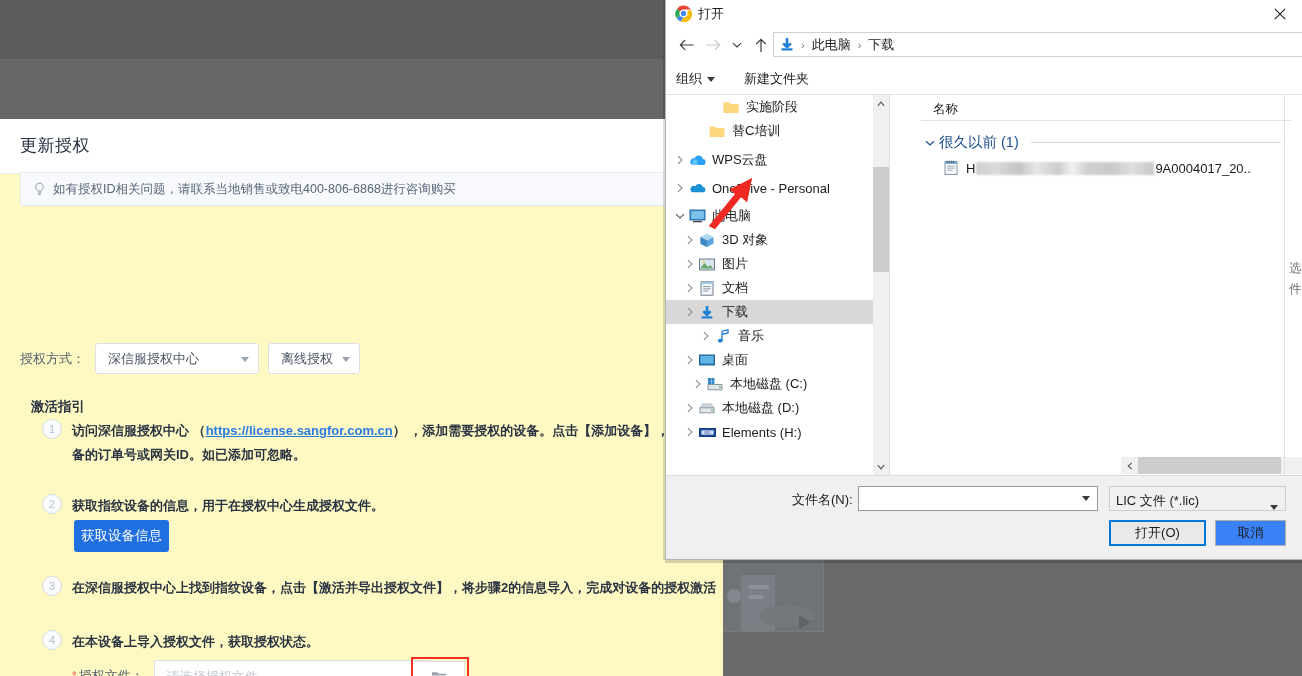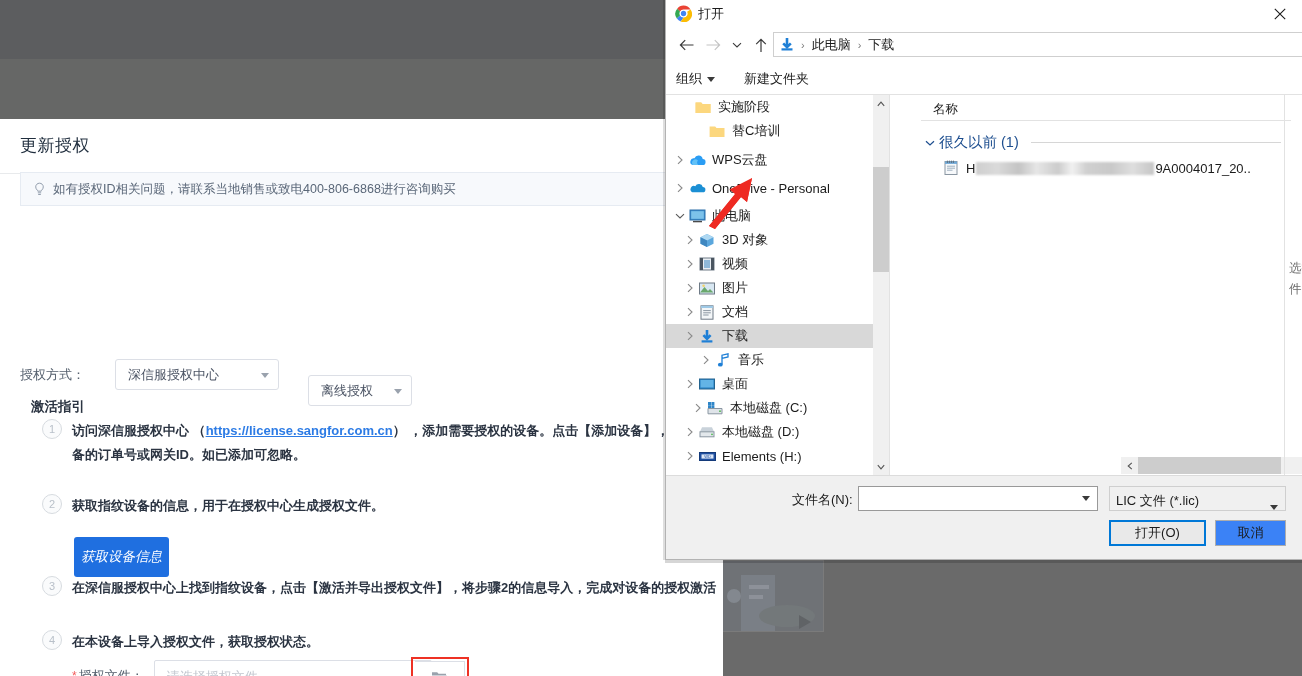--- a/index.html
+++ b/index.html
@@ -25,74 +25,74 @@
   .ghost-b { position:absolute; left:26px; top:24px; width:20px; height:4px; background:#8d9199; }
   .ghost-c { position:absolute; left:26px; top:34px; width:14px; height:4px; background:#8d9199; }
   .ghost-d { position:absolute; left:4px; top:28px; width:14px; height:14px; border-radius:50%; background:#83888f; }
   .ghost-e { position:absolute; left:36px; top:44px; width:56px; height:22px; border-radius:50%; background:#73787a; }
   .ghost-f { position:absolute; left:76px; top:54px; width:0; height:0;
              border-top:7px solid transparent; border-bottom:7px solid transparent; border-left:12px solid #606366; }
 
   
   .modal {
     position:absolute; left:0; top:119px; width:723px; height:557px;
-    background:#ffffff;
+    background:#fef9c3;
   }
   .modal-head {
     position:relative; height:55px; background:#ffffff;
     border-bottom:1px solid #e8eaec;
   }
   .modal-title {
     position:absolute; left:20px; top:15px;
     font-size:17px; color:#1f2d3d; letter-spacing:.5px;
   }
   .notice {
     position:absolute; left:20px; top:53px; width:700px; height:34px;
     background:#f7f9fc; border:1px solid #e6ebf2;
     display:flex; align-items:center;
   }
   .notice-icon { margin-left:12px; margin-right:7px; width:13px; height:15px; display:block; }
   .notice-text { font-size:12.5px; color:#5a6778; white-space:nowrap; }
 
-  .row-auth { position:absolute; left:20px; top:224px; display:flex; align-items:center;gap:20px; }
+  .row-auth { position:absolute; left:20px; top:224px; display:flex; align-items:center; }
   .lbl-auth { font-size:13px; color:#55606e; margin-right:10px; }
   .select {
     height:31px; background:#fff; border:1px solid #dcdfe6; border-radius:3px;
     display:flex; align-items:center; position:relative;
     font-size:13px; color:#4a5363; padding-left:12px;
   }
   .select .cap { white-space:nowrap; }
   .select .caret {
     position:absolute; right:9px; top:50%; margin-top:-2px;
     width:0;height:0; border-left:4px solid transparent; border-right:4px solid transparent;
     border-top:5px solid #9aa2ad;
   }
   #sel-center { width:164px; }
-  #sel-mode   { width:104px; margin-left:9px;margin-top:32px; }
+  #sel-mode   { width:92px; margin-left:9px; }
 
   .guide-title { position:absolute; left:31px; top:279px; font-size:13.5px; font-weight:bold; color:#2b3442; }
 
   .step { position:absolute; display:flex; }
   .step-num {
     width:20px; height:20px; border-radius:50%;
     border:1px solid #d7dbe0; color:#b9c0c9; background:#fafbfc;
     font-size:11px; line-height:18px; text-align:center; flex:0 0 auto; margin-right:10px;
   }
   .step-body { font-size:13px; color:#2b3442; font-weight:bold; line-height:24px; white-space:nowrap; }
   .step-body .lnk { color:#2c7be5; text-decoration:underline; font-weight:bold;margin-top:8px; }
   #step1 { left:42px; top:300px; }
   #step2 { left:42px; top:375px; }
   #step3 { left:42px; top:457px; }
   #step4 { left:42px; top:511px; }
 
   .btn-blue {
     background:#1f6fe0; color:#fff; border:none; border-radius:3px;
     font-size:13.5px; cursor:pointer; font-family:inherit;
   }
-  #btn-devinfo { position:absolute; left:74px; top:418px; width:95px; height:40px;font-style:italic; }
+  #btn-devinfo { position:absolute; left:74px; top:401px; width:95px; height:32px; }
 
   .file-row { position:absolute; left:72px; top:541px; display:flex; align-items:center; }
   .req-star { color:#f25b5b; font-size:12px; margin-right:2px; line-height:1; }
   .file-lbl { font-size:13px; color:#55606e; margin-right:10px; }
   .file-input {
     width:278px; height:32px; border:1px solid #dcdfe6; background:#fff;
     font-size:13px; color:#c3c8d0; padding:0 12px; font-family:inherit; border-radius:2px;
   }
   .file-input::placeholder { color:#c3c8d0; }
   .pick-wrap {
@@ -369,21 +369,21 @@
     <div class="win-toolbar">
       <span class="tb-item" id="tb-org"><span>组织</span><span class="tb-caret"></span></span>
       <span class="tb-item" id="tb-new">新建文件夹</span>
 
     </div>
 
     <div class="win-body">
 
       <div class="tree">
 
-        <div class="tnode" style="padding-left:12px">
+        <div class="tnode" style="padding-left:40px">
           <span class="tchev"></span>
           <span class="ticon">
             <svg width="16" height="13" viewBox="0 0 16 13">
                 <path d="M0.6 1.4h5.6l1.3 1.5h8v9H0.6z" fill="#fcd77e" stroke="#e0b košik" stroke-width="0"></path>
                 <path d="M0.6 1.4h5.6l1.3 1.5h8v9H0.6z" fill="#fcd77e"></path>
               </svg>
           </span>
           <span class="tlabel">实施阶段</span>
         </div>
 
@@ -451,36 +451,20 @@
           <span class="ticon">
             <svg width="16" height="15" viewBox="0 0 16 15">
               <path d="M8 1 14.5 4.2v6.6L8 14 1.5 10.8V4.2z" fill="#5ba7dd"></path>
               <path d="M8 1 14.5 4.2 8 7.6 1.5 4.2z" fill="#aed8f2"></path>
               <path d="M8 7.6v6.4L1.5 10.8V4.2z" fill="#3f87c0"></path>
             </svg>
           </span>
           <span class="tlabel">3D 对象</span>
         </div>
 
-        <div class="tnode" style="padding-left:16px">
-          <span class="tchev">
-            <svg width="8" height="10" viewBox="0 0 8 10">
-                <path d="M2 1.2 6 5l-4 3.8" stroke="#8a8a8a" stroke-width="1.1" fill="none"></path>
-              </svg>
-          </span>
-          <span class="ticon">
-            <svg width="16" height="14" viewBox="0 0 16 14">
-              <rect x="1" y="1" width="14" height="12" fill="#e9eef3" stroke="#6e7a86"></rect>
-              <rect x="1" y="1" width="3" height="12" fill="#4a5560"></rect>
-              <rect x="12" y="1" width="3" height="12" fill="#4a5560"></rect>
-              <rect x="5" y="3" width="6" height="8" fill="#8fb8d8"></rect>
-            </svg>
-          </span>
-          <span class="tlabel">视频</span>
-        </div>
 
         <div class="tnode" style="padding-left:16px">
           <span class="tchev">
             <svg width="8" height="10" viewBox="0 0 8 10">
                 <path d="M2 1.2 6 5l-4 3.8" stroke="#8a8a8a" stroke-width="1.1" fill="none"></path>
               </svg>
           </span>
           <span class="ticon">
             <svg width="16" height="13" viewBox="0 0 16 13">
               <rect x="0.5" y="1" width="15" height="11" fill="#d8e7f2" stroke="#6e7a86"></rect>

